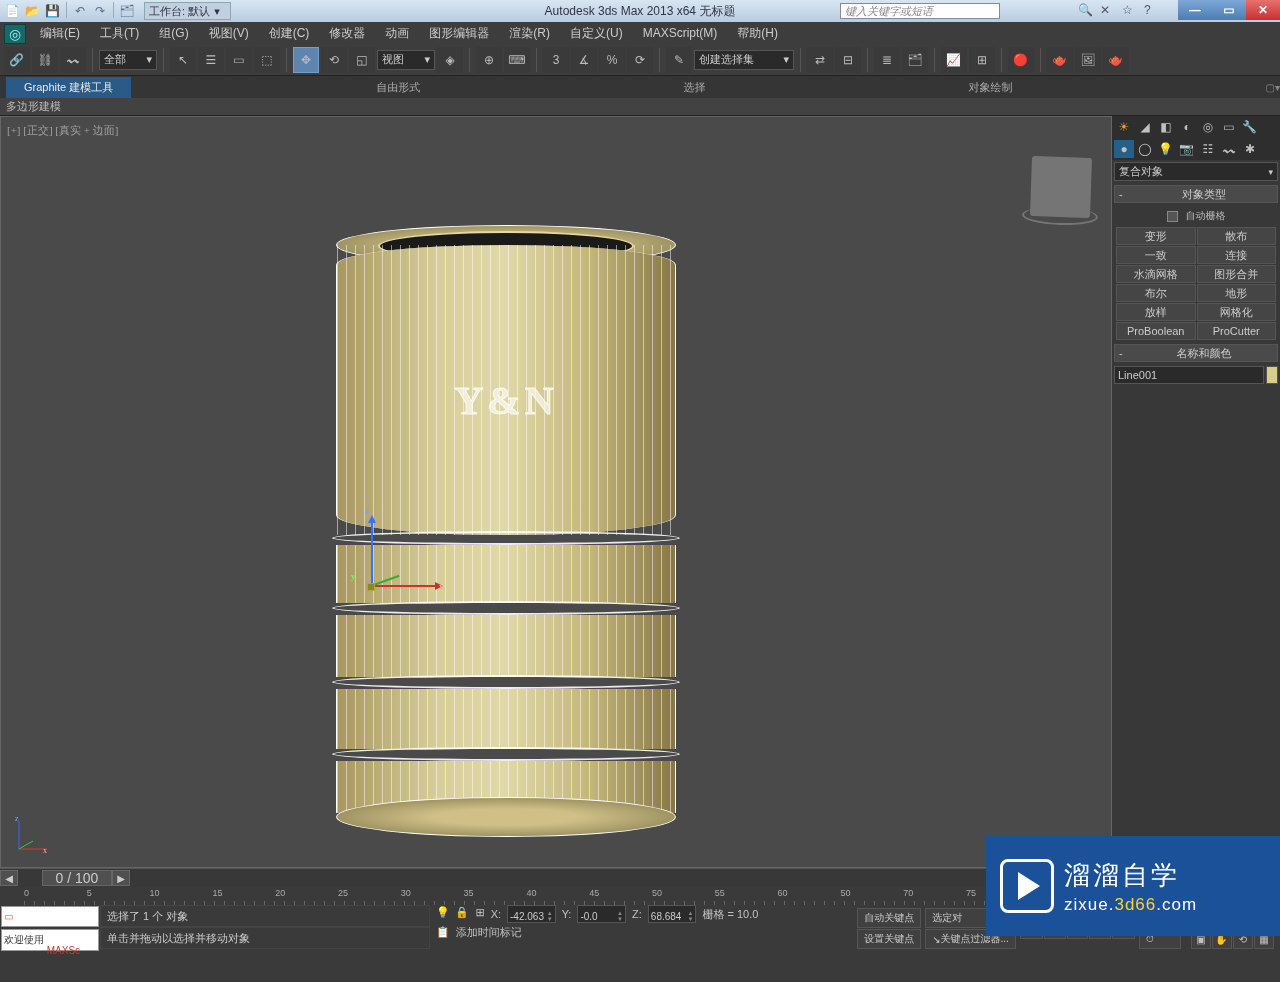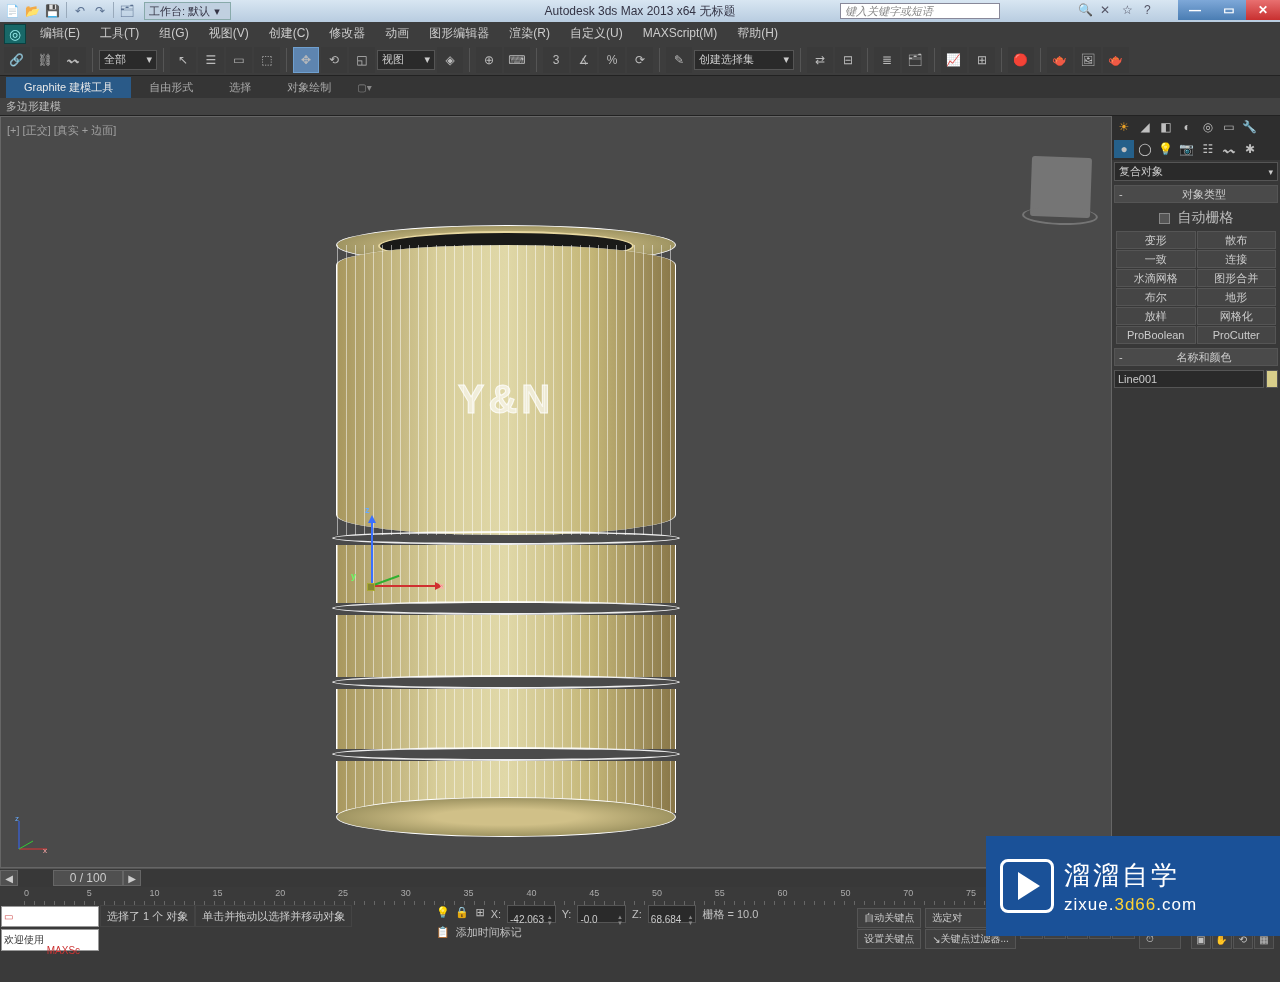--- a/index.html
+++ b/index.html
@@ -101,20 +101,21 @@
     }
     .toolbar .dropdown.wide { min-width: 100px; }
     .toolbar .dropdown .arrow { margin-left: auto; }
 
     
     .ribbon {
       height: 22px;
       background: #353535;
       display: flex; align-items: center;
       padding-left: 6px;
+      justify-content: space-between;
     }
     .ribbon .rtab {
       padding: 3px 18px; color: #aaa; font-size: 11px;
     }
     .ribbon .rtab.active {
       background: #2a5a88; color: #e8e8e8;
     }
     .ribbon .rend { margin-left: 8px; color: #888; font-size: 10px; }
 
     .subrow {
@@ -129,20 +130,21 @@
     .main {
       display: flex;
       height: 752px;
     }
     .viewport-container {
       flex: 1;
       background: #4a4a4a;
       border: 1px solid #666;
       position: relative;
       overflow: hidden;
+      font-family: Liberation Serif, serif;
     }
     .viewport-label {
       position: absolute; top: 6px; left: 6px;
       color: #a0a0a0; font-size: 11px;
     }
     .viewcube-placeholder {
       position: absolute; top: 40px; right: 20px;
       width: 60px; height: 60px;
       background: #888; border-radius: 3px;
       opacity: 0.7;
@@ -255,21 +257,21 @@
     .rollout-header {
       height: 18px; background: #4a4a4a; border: 1px solid #555;
       display:flex; align-items:center; padding-left: 4px;
       margin: 2px; color: #ccc; font-size: 11px;
     }
     .rollout-header .pm { width: 12px; }
     .rollout-header .title { flex:1; text-align:center; }
     .rollout-body { padding: 2px 4px; }
     .checkbox-row {
       display:flex; align-items:center; justify-content:center;
-      gap: 8px; padding: 2px 0; color: #bbb; font-size: 14px;
+      gap: 8px; padding: 2px 0; color: #bbb; font-size: 10px;
     }
     .checkbox-row .cb { width: 11px; height: 11px; border: 1px solid #888; background: #555; }
     .btn-grid { display: grid; grid-template-columns: 1fr 1fr; gap: 1px; margin-top: 2px; }
     .btn-grid .pbtn {
       height: 18px; background: #454545; border: 1px solid #555;
       display:flex; align-items:center; justify-content:center;
       color: #ccc; font-size: 11px;
     }
     .name-color-row { display:flex; gap: 2px; margin: 2px; }
     .name-color-row input {
@@ -284,24 +286,24 @@
     .timeline-area {
       height: 36px; background: #3a3a3a;
       border-top: 1px solid #555;
       position: relative;
     }
     .timeline-slider {
       height: 18px; display:flex; align-items: center;
       background: #383838;
     }
     .timeline-slider .handle {
-      width: 70px; height: 16px; margin-left: 35px;
+      width: 70px; height: 16px; margin-left: 24px;
       background: #505050; border: 1px solid #666;
       display:flex; align-items:center; justify-content:center;
-      font-size: 12px; color: #ccc;
+      font-size: 14px; color: #ccc;
     }
     .timeline-slider .arrow-btn {
       width: 18px; height: 16px; background: #505050; border: 1px solid #666;
       display:flex; align-items:center; justify-content:center;
       font-size: 10px; color: #ccc;
     }
     .timeline-track {
       height: 18px; background: #3a3a3a;
       display: flex;
       padding-left: 24px;
@@ -326,33 +328,33 @@
       border-top: 1px solid #555;
       display: flex;
       font-size: 11px;
     }
     .statusbar .col1 {
       width: 100px; display:flex; flex-direction:column;
     }
     .statusbar .col1 .box { height: 22px; background:#fff; border:1px solid #999;
       margin: 1px; display:flex; align-items:center; padding:0 2px; color:#c33; font-size:10px; }
     .statusbar .col2 {
-      width: 330px; display:flex; flex-direction:row;
+      width: 330px; display:flex; flex-direction:column;
     }
     .statusbar .col2 .row {
       height: 22px; display:flex; align-items:center;
       padding: 0 6px; color: #ccc; border: 1px solid #444;
     }
     .statusbar .coords {
       width: 336px; display:flex; align-items:center; gap: 6px;
       padding: 0 6px;
     }
     .statusbar .coords .cfield {
       width: 80px; height: 18px; background: #2a2a2a; border: 1px solid #555;
-      color: #ccc; font-size: 10px; display:flex; align-items:flex-start; padding:8px 2px;
+      color: #ccc; font-size: 10px; display:flex; align-items:flex-end; padding:0 2px;
     }
     .statusbar .coords .cfield .sp { margin-left: auto;
       display:flex; flex-direction:column; font-size:6px; line-height:6px; color:#888; }
     .statusbar .coords .ci { width: 16px; height:16px; }
     .statusbar .grid-field {
       display:flex; align-items:center; gap:4px; width: 100px;
     }
     .statusbar .right-controls {
       margin-left: auto; display:flex; align-items:center; gap: 4px; padding-right: 6px;
     }

